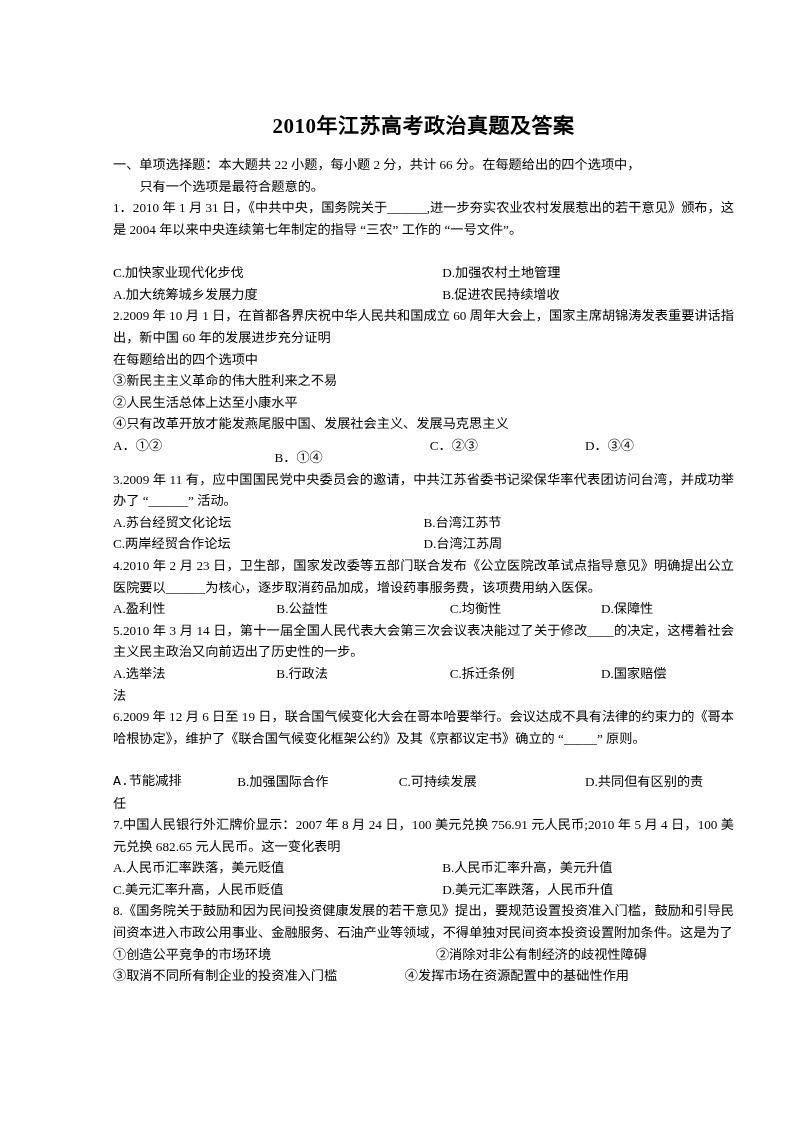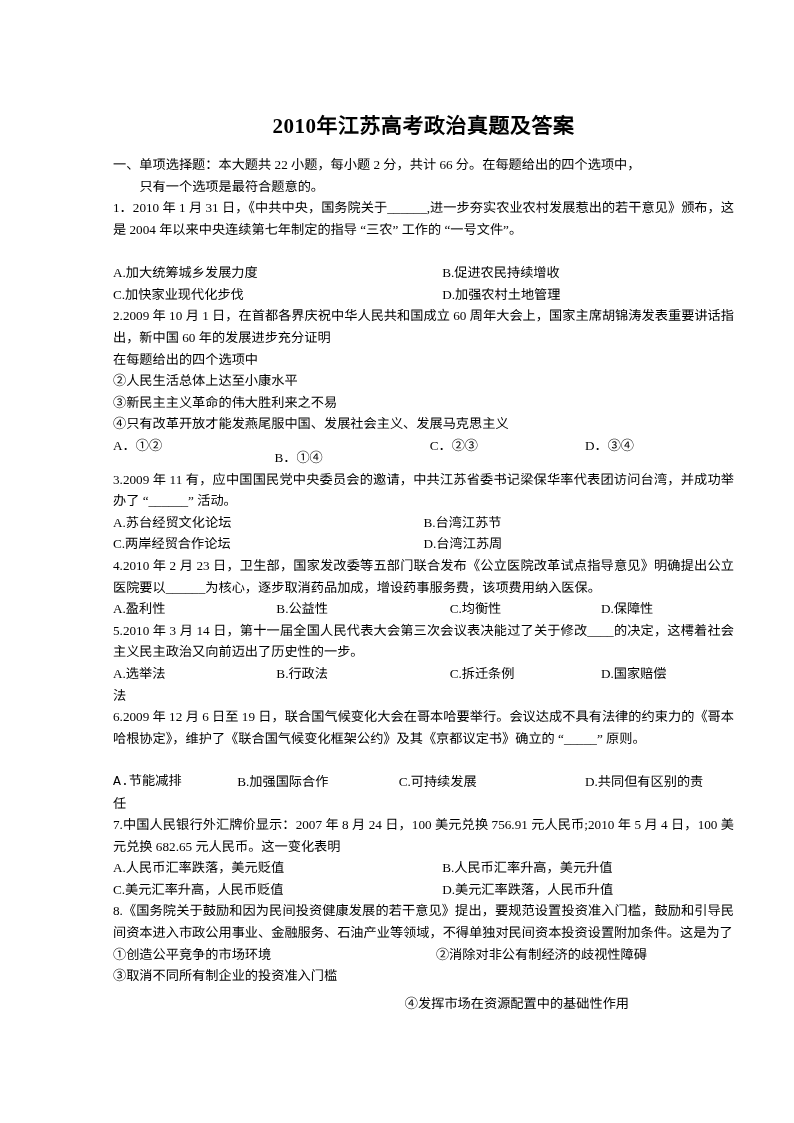--- a/index.html
+++ b/index.html
@@ -68,21 +68,21 @@
   .opts-4b .opt:nth-child(3) { width: 25%; margin-left: 16px; }
   .opts-4b .opt:nth-child(4) { width: 22%; }
   .opts-4c .opt:nth-child(1) { width: 20%; font-family: Liberation Mono, monospace; }
   .opts-4c .opt:nth-child(2) { width: 26%; }
   .opts-4c .opt:nth-child(3) { width: 30%; }
   .opts-4c .opt:nth-child(4) { width: 24%; }
   
   .opts-circ .opt:first-child { width: 52%; }
   .opts-circ .opt:last-child  { width: 48%; }
   .opts-circ-tight .opt:first-child { width: 47%; }
-  .opts-circ-tight .opt:last-child  { width: 53%; margin-top: 28px; }
+  .opts-circ-tight .opt:last-child  { width: 53%; }
   
   .opts-ans .opt:nth-child(1) { width: 26%; }
   .opts-ans .opt:nth-child(2) { width: 25%; margin-top: 12px; }
   .opts-ans .opt:nth-child(3) { width: 25%; }
   .opts-ans .opt:nth-child(4) { width: 24%; }
   .list-item { display: block; }
   .wrap-tail { display: block; }
 </style>
 </head>
 <body>
@@ -93,34 +93,34 @@
 
   <div class="body-text intro">
     <span class="list-item">一、单项选择题：本大题共 22 小题，每小题 2 分，共计 66 分。在每题给出的四个选项中，</span>
     <span class="cont">只有一个选项是最符合题意的。</span>
   </div>
 
   <div class="body-text q-block">
     <p class="q-stem">1．2010 年 1 月 31 日，《中共中央，国务院关于______,进一步夯实农业农村发展惹出的若干意见》颁布，这是 2004 年以来中央连续第七年制定的指导 “三农” 工作的 “一号文件”。</p>
     <div class="blank-line"></div>
     <div class="opts opts-2 opts-2-wide">
+      <span class="opt">C.加快家业现代化步伐</span>
+      <span class="opt">D.加强农村土地管理</span>
+    </div>
+    <div class="opts opts-2 opts-2-wide">
       <span class="opt">A.加大统筹城乡发展力度</span>
       <span class="opt">B.促进农民持续增收</span>
-    </div>
-    <div class="opts opts-2 opts-2-wide">
-      <span class="opt">C.加快家业现代化步伐</span>
-      <span class="opt">D.加强农村土地管理</span>
     </div>
   </div>
 
   <div class="body-text q-block">
     <p class="q-stem">2.2009 年 10 月 1 日，在首都各界庆祝中华人民共和国成立 60 周年大会上，国家主席胡锦涛发表重要讲话指出，新中国 60 年的发展进步充分证明</p>
     <span class="list-item">在每题给出的四个选项中</span>
+    <span class="list-item">③新民主主义革命的伟大胜利来之不易</span>
     <span class="list-item">②人民生活总体上达至小康水平</span>
-    <span class="list-item">③新民主主义革命的伟大胜利来之不易</span>
     <span class="list-item">④只有改革开放才能发燕尾服中国、发展社会主义、发展马克思主义</span>
     <div class="opts opts-4 opts-ans">
       <span class="opt">A．①②</span>
       <span class="opt">B．①④</span>
       <span class="opt">C．②③</span>
       <span class="opt">D．③④</span>
     </div>
   </div>
 
   <div class="body-text q-block">

